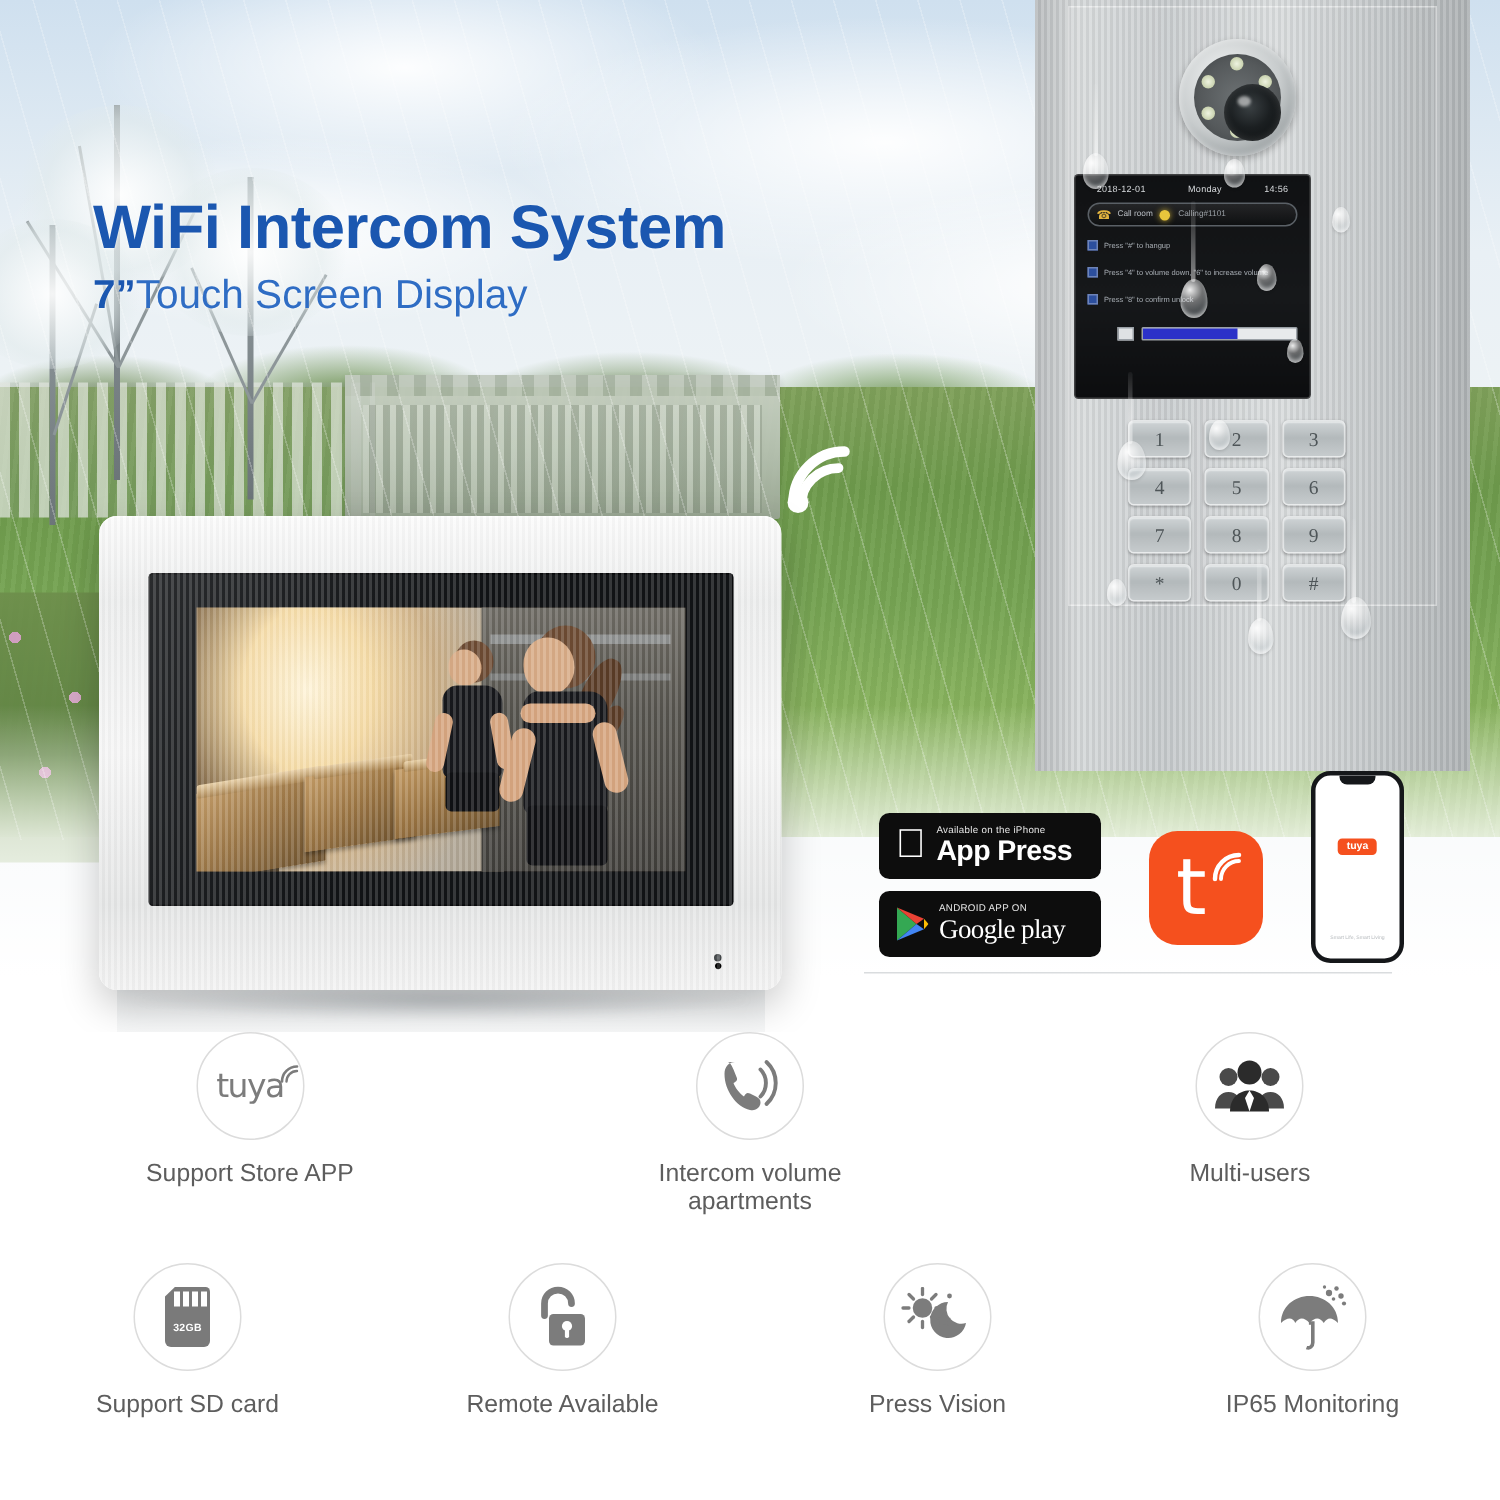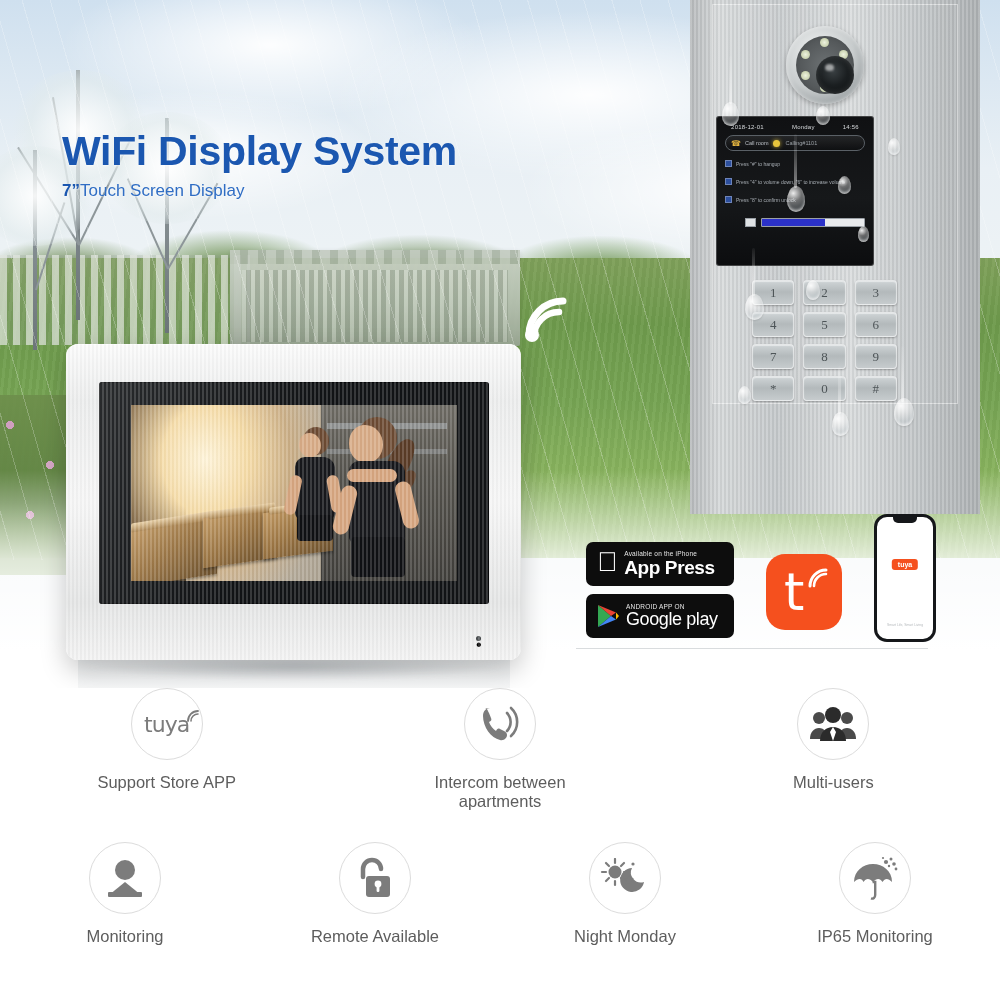--- a/index.html
+++ b/index.html
@@ -229,21 +229,21 @@
   }
 
   
   .headline{ position:absolute; left:62px; top:128px; z-index:6; }
   .h1{
     font-size:41px; font-weight:bold; color:#1b57b0; letter-spacing:-.3px;
     text-shadow: 0 1px 2px rgba(255,255,255,.65);
     white-space:nowrap;
   }
   .h2{
-    margin-top:6px; font-size:17px; color:#2f6dc4; white-space:nowrap;
+    margin-top:6px; font-size:27px; color:#2f6dc4; white-space:nowrap;
     text-shadow: 0 1px 2px rgba(255,255,255,.6);
   }
   .h2 b{ font-weight:bold; color:#1b57b0; }
 
   
   .wifi-mark{ position:absolute; left:519px; top:291px; width:58px; height:52px; z-index:6; }
 
   
   .monitor{
     position:absolute; left:66px; top:344px; width:455px; height:316px; z-index:6;
@@ -321,21 +321,21 @@
   
   .apps{ position:absolute; left:576px; top:536px; width:352px; height:118px; z-index:7; }
   .badge{
     position:absolute; background:#0d0d0d; border-radius:7px; color:#fff;
     display:flex; align-items:center; gap:7px; padding:0 11px;
   }
   .badge-appstore{ left:10px; top:6px; width:148px; height:44px; }
   .badge-gplay{ left:10px; top:58px; width:148px; height:44px; }
   .badge .b-sub{ font-size:6.5px; letter-spacing:.2px; color:#e6e6e6; display:block; line-height:1.1; }
   .badge .b-main{ font-size:19px; font-weight:bold; line-height:1.05; letter-spacing:-.4px; }
-  .badge .b-main.g{ font-family:Liberation Sans, sans-serif; font-size:18px; font-weight:normal;text-align:right; }
+  .badge .b-main.g{ font-family:Liberation Serif, serif; font-size:18px; font-weight:normal;text-align:right; }
   .apple-glyph{ font-size:27px; line-height:1; margin-top:-4px; }
   .gplay-glyph{ width:22px; height:24px; position:relative; flex:none; }
 
   .tuya-tile{
     position:absolute; left:190px; top:18px; width:76px; height:76px; border-radius:19px;
     background:#f5501e; display:flex; align-items:center; justify-content:center;
   }
   .tuya-t{
     position:relative; width:40px; height:44px; color:#fff;
     font-size:52px; line-height:44px; font-family:"DejaVu Sans", sans-serif;
@@ -504,21 +504,21 @@
     <div class="drop" style="left:198px; top:144px; width:12px; height:17px;"></div>
     <div class="drop" style="left:204px; top:404px; width:20px; height:28px;"></div>
     <div class="streak" style="left:211px; top:352px; height:56px;"></div>
     <div class="drop" style="left:142px; top:418px; width:17px; height:24px;"></div>
     <div class="streak" style="left:148px; top:372px; height:48px;"></div>
     <div class="drop" style="left:48px;  top:392px; width:13px; height:18px;"></div>
     <div class="drop" style="left:168px; top:232px; width:11px; height:16px;"></div>
   </div>
 
   <div class="headline">
-    <div class="h1">WiFi Display System</div>
+    <div class="h1">WiFi Intercom System</div>
     <div class="h2">
       <b>7”</b><span>Touch Screen Display</span>
     </div>
   </div>
 
   <div class="wifi-mark">
     <svg viewBox="0 0 58 52" width="58" height="52" aria-hidden="true">
       <g fill="none" stroke="#ffffff" stroke-width="7" stroke-linecap="round">
         <path d="M10 44 A34 34 0 0 1 44 10"></path>
         <path d="M15 46 A25 25 0 0 1 40 21" stroke-width="6.5"></path>
@@ -634,21 +634,21 @@
       <div class="fcell">
         <div class="fcircle">
           <svg viewBox="0 0 46 40" width="46" height="40" aria-hidden="true">
             <path d="M13 4c-4 0-7 3-7 8 0 11 8 22 17 24 4 1 7-2 7-5 0-2-1-3-3-4l-4-2c-2-1-3 0-4 2-3-2-6-6-7-9 2-1 3-2 2-4l-2-5c-1-2-2-5-4-5z" fill="#7c7c7c"></path>
             <g fill="none" stroke="#7c7c7c" stroke-width="2.6" stroke-linecap="round">
               <path d="M30 9 A13 13 0 0 1 30 27"></path>
               <path d="M34 4 A19 19 0 0 1 34 32"></path>
             </g>
           </svg>
         </div>
-        <div class="flabel">Intercom between apartments</div>
+        <div class="flabel">Intercom volume apartments</div>
       </div>
 
 
       <div class="fcell">
         <div class="fcircle">
           <svg viewBox="0 0 48 36" width="48" height="36" aria-hidden="true">
             <g fill="#4a4a4a">
               <circle cx="10" cy="12" r="6"></circle>
               <path d="M1 33c0-7 4-11 9-11s9 4 9 11z"></path>
               <circle cx="38" cy="12" r="6"></circle>
@@ -660,31 +660,30 @@
             </g>
             <path d="M24 21l3 5-3 9-3-9z" fill="#ffffff"></path>
           </svg>
         </div>
         <div class="flabel">Multi-users</div>
       </div>
     </div>
 
     <div class="frow r2">
 
-
       <div class="fcell">
         <div class="fcircle">
-          <svg viewBox="0 0 44 40" width="44" height="40" aria-hidden="true">
-            <circle cx="22" cy="12" r="10" fill="#7c7c7c"></circle>
-            <path d="M6 37l16-13 16 13z" fill="#7c7c7c"></path>
-            <rect x="5" y="34" width="34" height="5" rx="1" fill="#7c7c7c"></rect>
-          </svg>
-        </div>
-        <div class="flabel">Monitoring</div>
-      </div>
+          <span class="sd-card">
+            <span class="pins"></span>
+            <span class="cap">32GB</span>
+          </span>
+        </div>
+        <div class="flabel">Support  SD card</div>
+      </div>
+
 
       <div class="fcell">
         <div class="fcircle">
           <svg viewBox="0 0 42 44" width="42" height="44" aria-hidden="true">
             <path d="M9 21V13a9 9 0 0 1 18 0" fill="none" stroke="#7c7c7c" stroke-width="4.5" stroke-linecap="round"></path>
             <rect x="12" y="20" width="24" height="21" rx="3" fill="#7c7c7c"></rect>
             <circle cx="24" cy="28" r="3.4" fill="#fff"></circle>
             <rect x="22.6" y="29" width="2.8" height="7" rx="1.2" fill="#fff"></rect>
           </svg>
         </div>
@@ -705,21 +704,21 @@
                 <line x1="21" y1="20" x2="24" y2="23"></line>
                 <line x1="6" y1="23" x2="9" y2="20"></line>
                 <line x1="21" y1="8" x2="24" y2="5"></line>
               </g>
               <path d="M44 24a12 12 0 1 1-12-14 10 10 0 0 0 12 14z"></path>
               <path d="M29 17l1.6 3.2 3.4.4-2.5 2.4.7 3.4-3.2-1.7-3.2 1.7.7-3.4-2.5-2.4 3.4-.4z"></path>
               <circle cx="33" cy="6" r="1.6"></circle>
             </g>
           </svg>
         </div>
-        <div class="flabel">Night Monday</div>
+        <div class="flabel">Press Vision</div>
       </div>
 
       <div class="fcell">
         <div class="fcircle">
           <svg viewBox="0 0 50 44" width="50" height="44" aria-hidden="true">
             <path d="M4 26c0-11 9-18 19-18s19 7 19 18c-4-4-7-4-9.5 0-2.5-4-6-4-9.5 0-3.5-4-7-4-9.5 0C12 22 8 22 4 26z" fill="#7c7c7c"></path>
             <path d="M22.6 26h2.6v13c0 2.6-2 4.2-4.2 3.4" fill="none" stroke="#7c7c7c" stroke-width="2.4"></path>
             <g fill="#7c7c7c">
               <circle cx="36" cy="6" r="2.1"></circle>
               <circle cx="41" cy="3" r="1.5"></circle>

